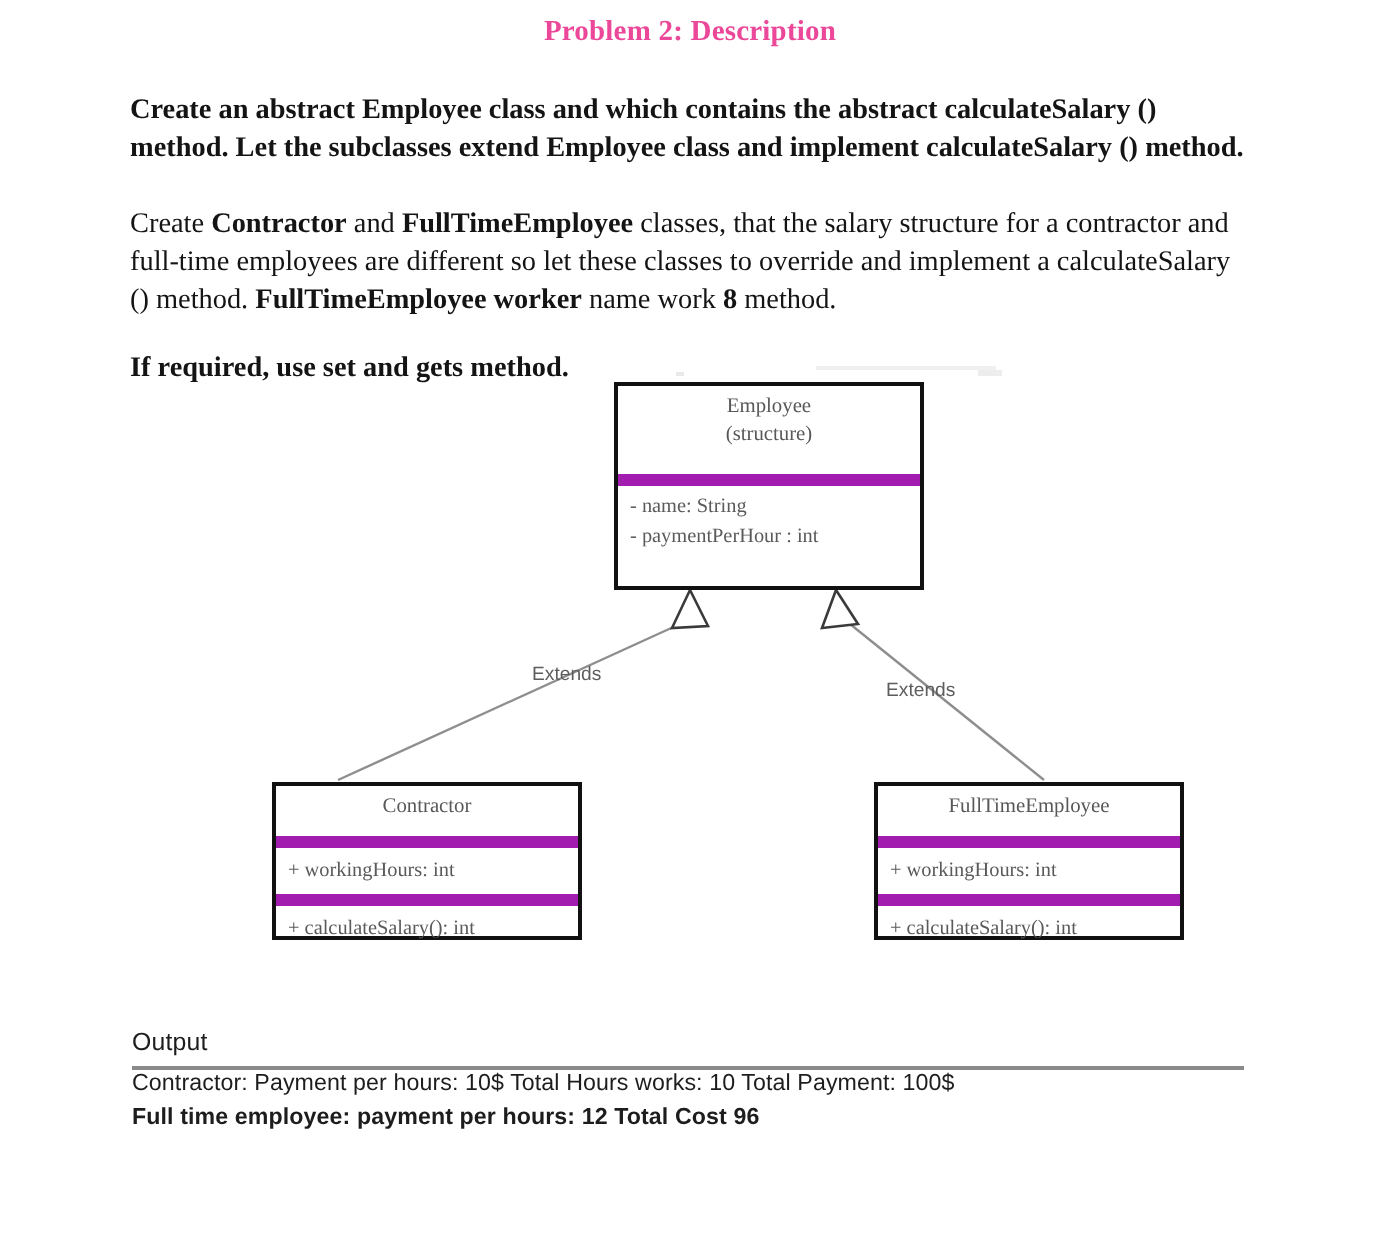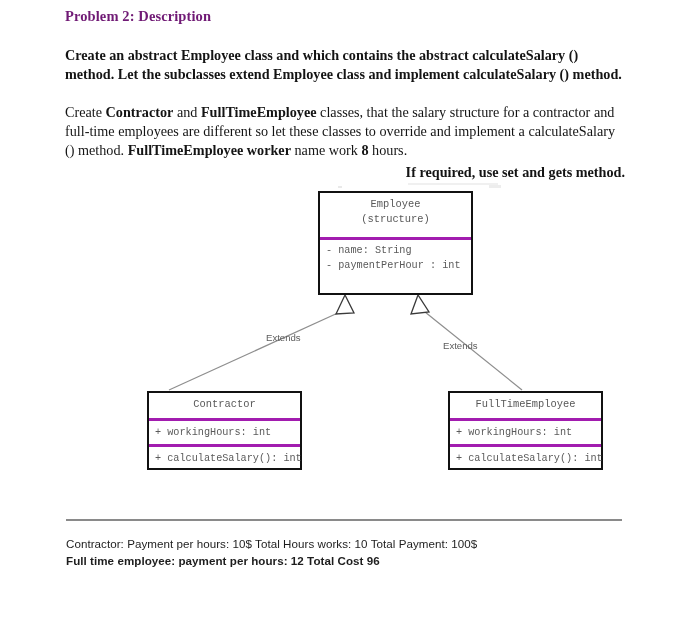--- a/index.html
+++ b/index.html
@@ -23,59 +23,59 @@
     left: 65px;
     top: 0px;
     width: 560px;
   }
   .problem-title {
     font-family: "Liberation Serif", serif;
     font-weight: bold;
     font-size: 14.5px;
     margin: 8px 0 0 0;
     letter-spacing: 0.1px;
-    color: #701a75;
+    color: #ec4899;
+    text-align: center;
   }
   .para {
     font-family: "Liberation Serif", serif;
     font-size: 14.2px;
     line-height: 19px;
     color: #141414;
     margin: 0;
   }
   .para.p1 { margin-top: 21px; font-weight: bold; }
   .para.p2 { margin-top: 19px; }
-  .para.p3 { margin-top: 3px; font-weight: bold; text-align: right; }
+  .para.p3 { margin-top: 15px; font-weight: bold; }
   .para b { font-weight: bold; }
 
   
   .uml {
     position: absolute;
     left: 0;
     top: 0;
     width: 700px;
     height: 618px;
     pointer-events: none;
   }
   .uml-svg { display: block; }
 
   .uml-box {
     position: absolute;
     background: #ffffff;
     border: 2.4px solid #111111;
     box-sizing: border-box;
-    font-family: Liberation Mono, monospace;
+    font-family: Liberation Serif, serif;
     color: #5a5a5a;
-    margin-left: 11px;
   }
   .uml-box .sec {
     box-sizing: border-box;
   }
   .uml-box .sec + .sec {
-    border-top: 3px solid #a21caf;
+    border-top: 6px solid #a21caf;
   }
   .uml-box .cls-name {
     text-align: center;
     font-size: 10.4px;
     color: #585858;
     padding-top: 5px;
   }
   .uml-box .cls-sub {
     text-align: center;
     font-size: 10.4px;
@@ -134,39 +134,39 @@
     width: 556px;
     height: 2px;
     background: #8a8a8a;
   }
   .output-line {
     font-size: 11.6px;
     color: #1d1d1d;
     letter-spacing: 0.05px;
     white-space: nowrap;
   }
-  .output-line.l1 { margin-top: 16px; }
+  .output-line.l1 { }
   .output-line.l2 { margin-top: 4px; font-weight: bold; }
 
   
   .artifact {
     position: absolute;
     background: #e9e9e9;
   }
   #artifact-a { left: 338px; top: 186px; width: 4px; height: 2px; }
   #artifact-b { left: 408px; top: 183px; width: 90px; height: 2px; background:#f0f0f0; }
   #artifact-c { left: 489px; top: 185px; width: 12px; height: 3px; background:#ededed; }
 </style>
 </head>
 <body>
 
 <div class="doc">
   <div class="problem-title">Problem 2: Description</div>
   <p class="para p1"><span>Create an abstract Employee class and which contains the abstract calculateSalary () method. Let the subclasses extend Employee class and implement calculateSalary () method.</span></p>
-  <p class="para p2"><span>Create </span><b>Contractor</b><span> and </span><b>FullTimeEmployee</b><span> classes, that the salary structure for a contractor and full-time employees are different so let these classes to override and implement a calculateSalary () method. </span><b>FullTimeEmployee worker</b><span> name work </span><b>8</b><span> hours.</span></p>
+  <p class="para p2"><span>Create </span><b>Contractor</b><span> and </span><b>FullTimeEmployee</b><span> classes, that the salary structure for a contractor and full-time employees are different so let these classes to override and implement a calculateSalary () method. </span><b>FullTimeEmployee worker</b><span> name work </span><b>8</b><span> method.</span></p>
   <p class="para p3"><b>If required, use set and gets method</b><span>.</span></p>
 </div>
 
 <div class="uml">
   <svg class="uml-svg" width="700" height="618" viewBox="0 0 700 618">
 
     <g>
       <line x1="169" y1="390" x2="340" y2="312" stroke="#8e8e8e" stroke-width="1.2"></line>
       <polygon points="345,295 336,314 354,313" fill="#ffffff" stroke="#3a3a3a" stroke-width="1.3"></polygon>
     </g>
@@ -214,16 +214,17 @@
     <div class="sec sec-ops">
       <div class="member">+ calculateSalary(): int</div>
     </div>
   </div>
 
   <div class="edge-label" id="label-extends-left">Extends</div>
   <div class="edge-label" id="label-extends-right">Extends</div>
 </div>
 
 <div class="output-block">
+  <div class="output-heading">Output</div>
   <div class="output-rule"></div>
   <div class="output-line l1">Contractor: Payment per hours: 10$ Total Hours works: 10 Total Payment: 100$</div>
   <div class="output-line l2">Full time employee: payment per hours: 12 Total Cost 96</div>
 </div>
 
 </body></html>

